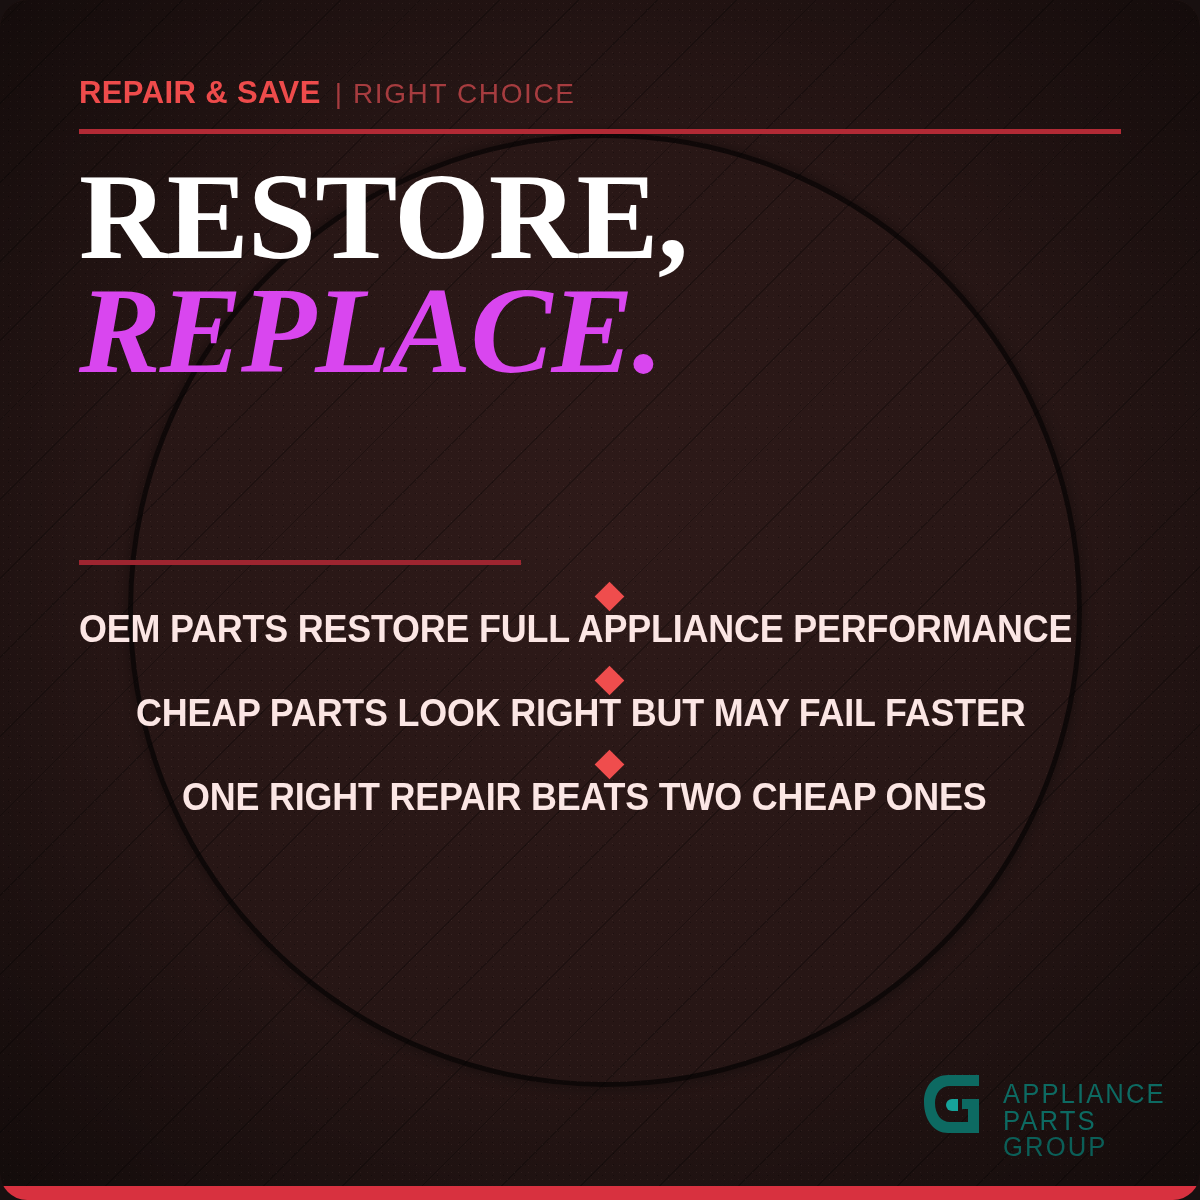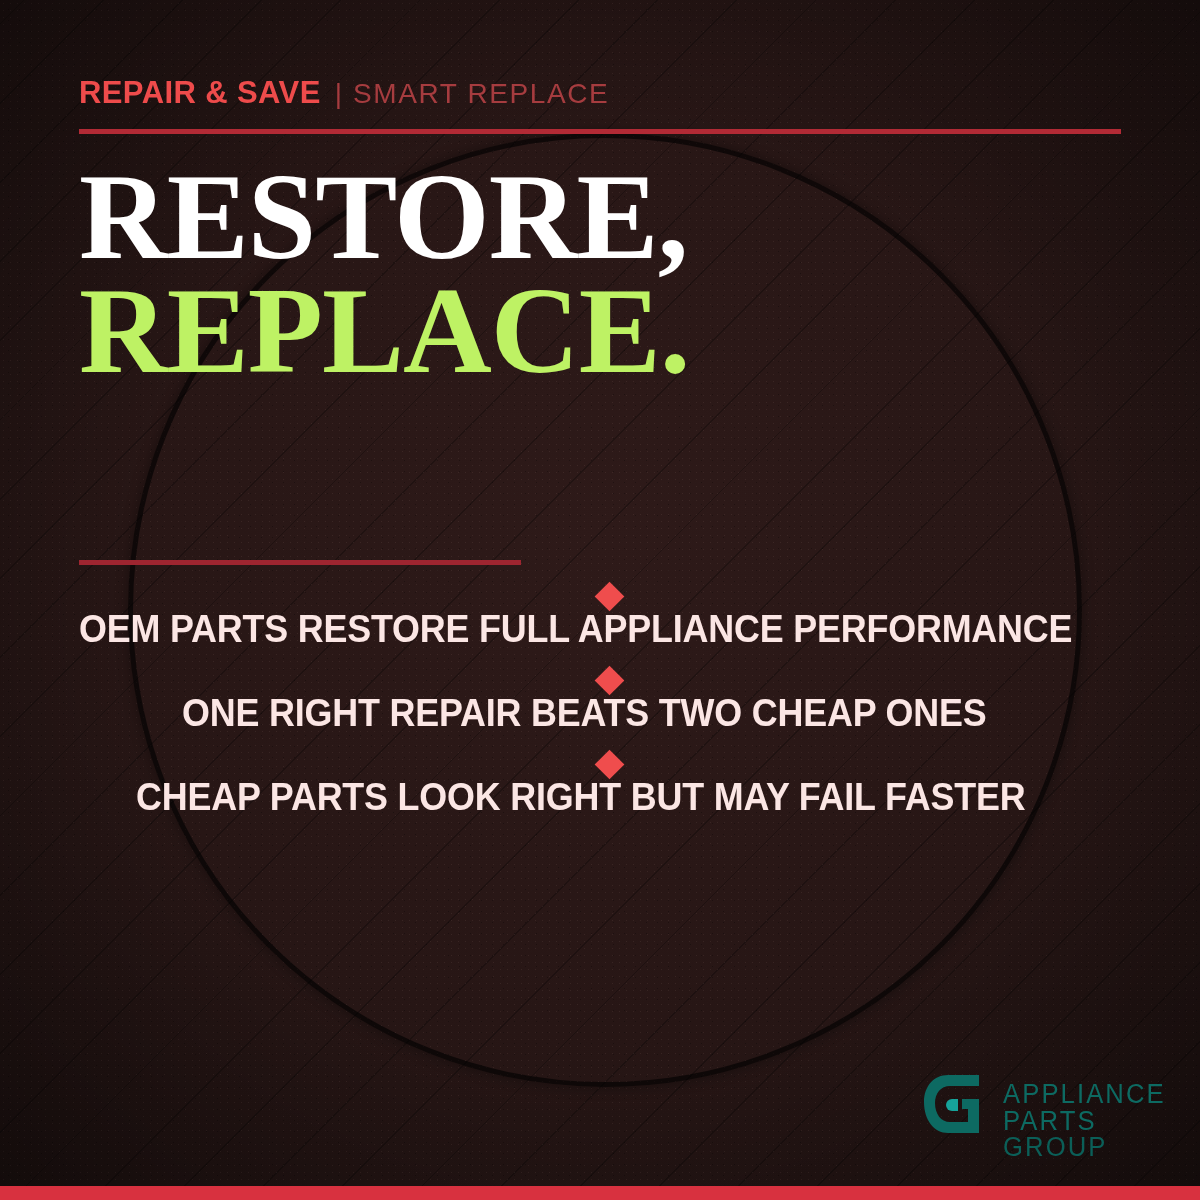--- a/index.html
+++ b/index.html
@@ -10,20 +10,21 @@
   body {
     font-family: "Liberation Sans", sans-serif;
   }
 
   .poster {
     position: relative;
     width: 1200px;
     height: 1200px;
     overflow: hidden;
     background: #2a1817;
+    border-radius: 27px;
   }
 
   
   .bg-base {
     position: absolute;
     inset: 0;
     background:
       radial-gradient(circle at 50% 45%, #2e1a19 0%, #271615 55%, #1e1211 100%);
   }
   .bg-stripes {
@@ -106,21 +107,21 @@
     position: absolute;
     left: 79px;
     top: 160px;
     font-family: "Liberation Serif", "DejaVu Serif", serif;
     font-weight: bold;
     font-size: 123px;
     line-height: 0.93;
     letter-spacing: -1px;
   }
   .headline .l1, .headline .l2 { color: #ffffff; display: block; }
-  .headline .l3 { color: #bef264; display: block; }
+  .headline .l3 { color: #d946ef; display: block; font-style: italic; }
 
   .rule-mid {
     position: absolute;
     left: 79px;
     top: 560px;
     width: 442px;
     height: 5px;
     background: #9e2530;
   }
 
@@ -203,47 +204,47 @@
   <div class="bg-base"></div>
   <div class="bg-stripes"></div>
   <div class="bg-noise"></div>
   <div class="bg-circle"></div>
   <div class="bg-vignette"></div>
 
   <div class="content">
 
     <div class="kicker">
       <span class="kicker-strong">REPAIR &amp; SAVE</span>
-      <span class="kicker-sub">| SMART REPLACE</span>
+      <span class="kicker-sub">| RIGHT CHOICE</span>
     </div>
 
     <div class="rule-top"></div>
 
     <div class="headline">
       <span class="l1">RESTORE,</span>
       <span class="l3">REPLACE.</span>
     </div>
 
     <div class="rule-mid"></div>
 
     <div class="bullets">
 
       <div class="bullet">
         <span class="bullet-marker"></span>
         <span class="bullet-text">OEM PARTS RESTORE FULL APPLIANCE PERFORMANCE</span>
       </div>
 
       <div class="bullet">
         <span class="bullet-marker"></span>
-        <span class="bullet-text">ONE RIGHT REPAIR BEATS TWO CHEAP ONES</span>
+        <span class="bullet-text">CHEAP PARTS LOOK RIGHT BUT MAY FAIL FASTER</span>
       </div>
 
       <div class="bullet">
         <span class="bullet-marker"></span>
-        <span class="bullet-text">CHEAP PARTS LOOK RIGHT BUT MAY FAIL FASTER</span>
+        <span class="bullet-text">ONE RIGHT REPAIR BEATS TWO CHEAP ONES</span>
       </div>
 
 
     </div>
 
     <div class="logo">
       <svg class="logo-mark" viewBox="0 0 72 72">
         <path d="M61 6 H30 C16 6 6 17 6 33 C6 51 16 64 30 64 H61 V30 H44 V40 H50 V53 H32 C23 53 17 45 17 34 C17 24 23 17 32 17 H61 Z" fill="#0d6a62"></path>
         <path d="M34 30 H40 V42 H34 A6 6 0 0 1 34 30 Z" fill="#16a39a"></path>
       </svg>

